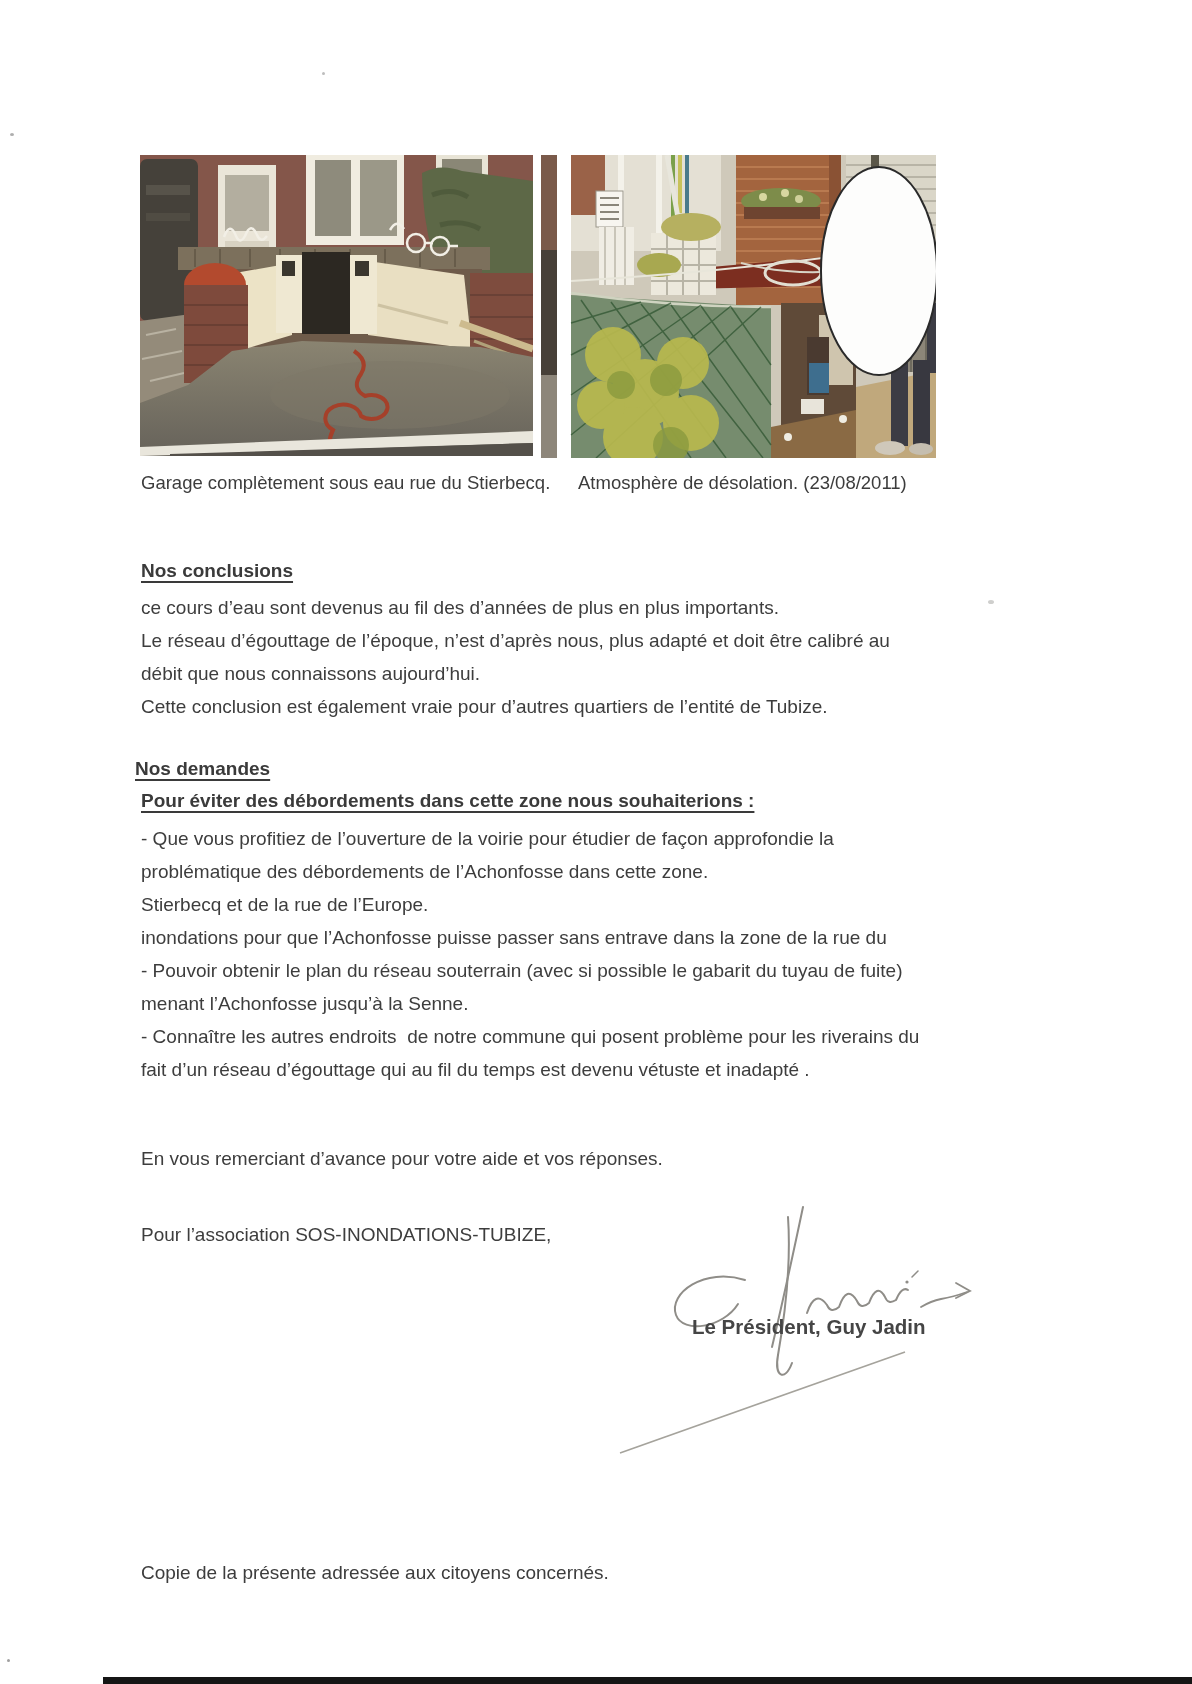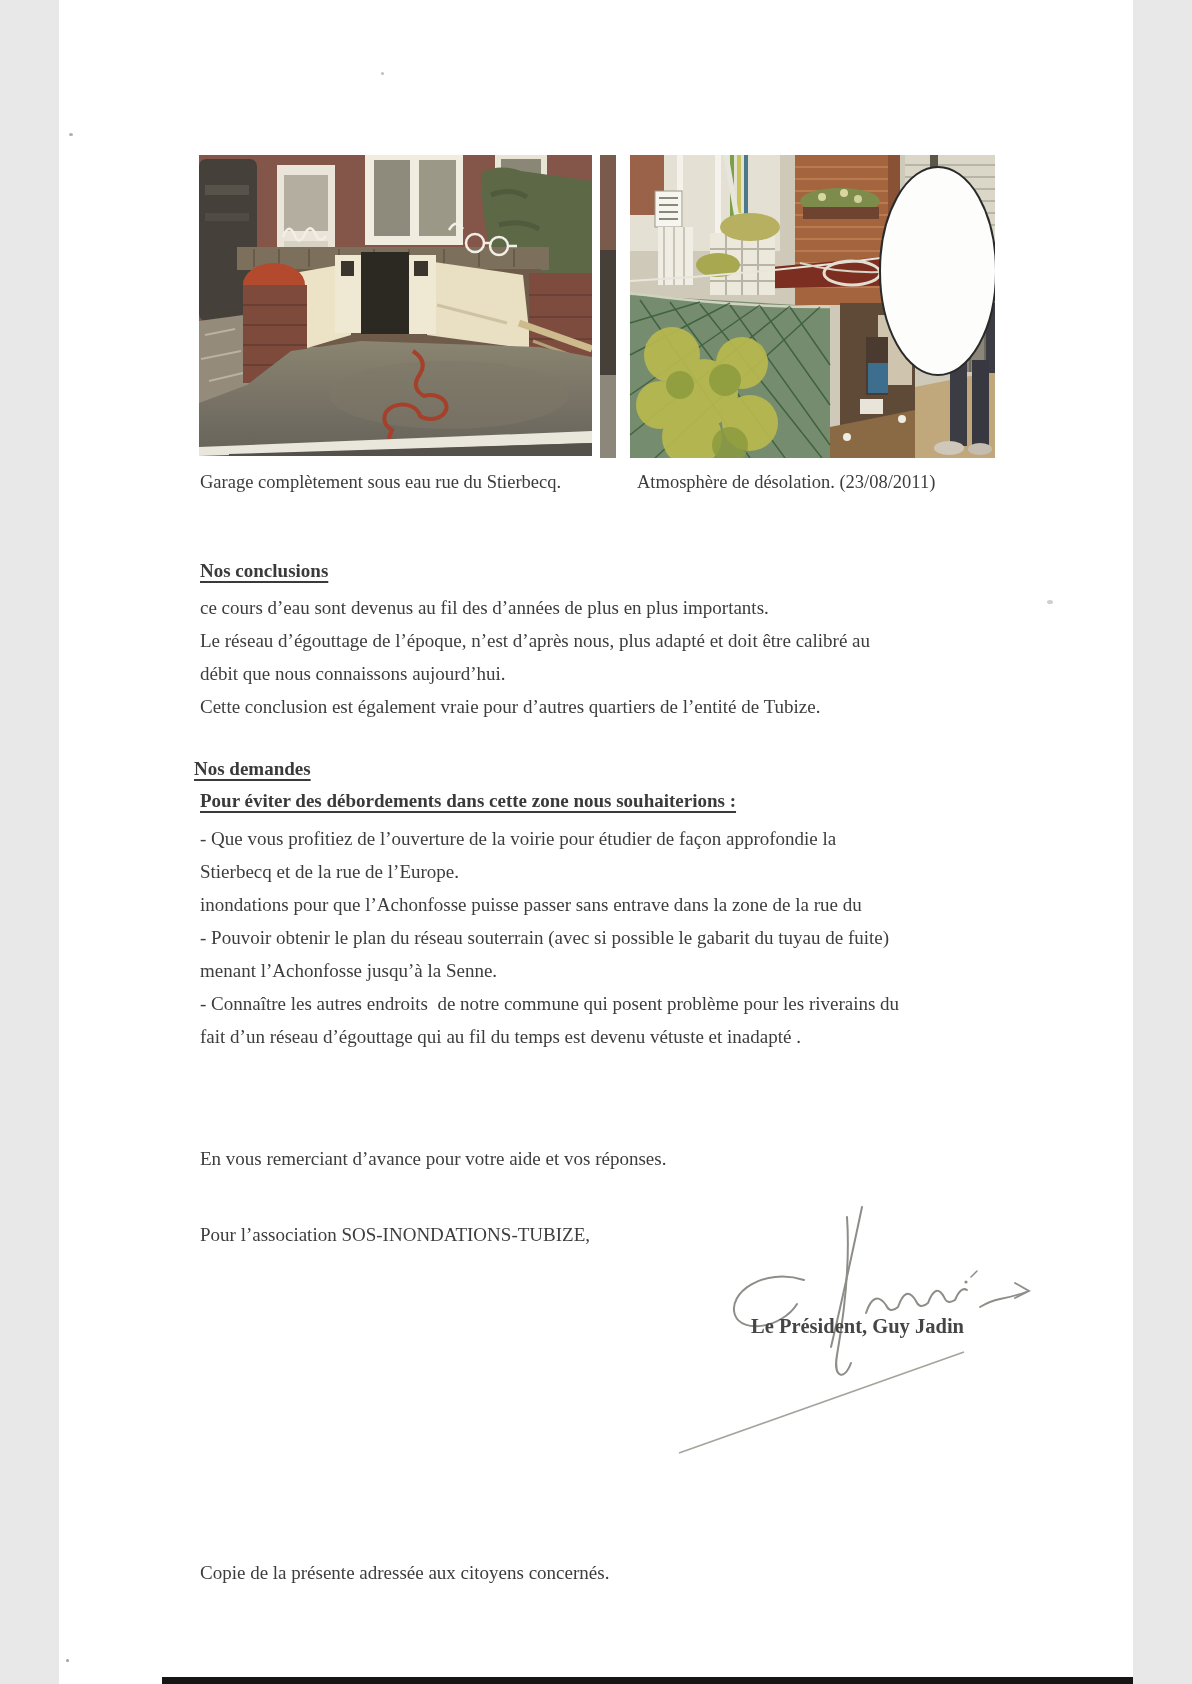--- a/index.html
+++ b/index.html
@@ -1,19 +1,19 @@
 <!DOCTYPE html>
 <html><head>
 <meta charset="utf-8">
 <style>
   html,body{margin:0;padding:0;background:#e8e8e8;}
   .page{
-    position:relative;width:1074px;height:1684px;margin:0 auto;
+    position:relative;width:1192px;height:1684px;margin:0 auto;
     background:#ffffff;overflow:hidden;
-    font-family:Liberation Serif, serif;color:#3a3a3a;
+    font-family:Liberation Sans, sans-serif;color:#3a3a3a;
   }
   .abs{position:absolute;}
   .caption{font-size:18.5px;color:#3c3c3c;white-space:pre;}
   .heading{font-size:19px;font-weight:bold;text-decoration:underline;
     text-underline-offset:4px;text-decoration-thickness:1.5px;white-space:pre;}
   .line{font-size:19px;line-height:33px;white-space:pre-wrap;color:#3d3d3d;}
   .lines .line{height:33px;}
   .bodytext{font-size:19px;white-space:pre;color:#3d3d3d;}
   .signatory{font-size:20.5px;font-weight:600;color:#454545;white-space:pre;}
   .photo{position:absolute;display:block;}
@@ -194,20 +194,21 @@
     <div class="line">ce cours d’eau sont devenus au fil des d’années de plus en plus importants.</div>
     <div class="line">Le réseau d’égouttage de l’époque, n’est d’après nous, plus adapté et doit être calibré au</div>
     <div class="line">débit que nous connaissons aujourd’hui.</div>
     <div class="line">Cette conclusion est également vraie pour d’autres quartiers de l’entité de Tubize.</div>
   </div>
 
   <div class="abs heading" style="left:135px;top:758px;">Nos demandes</div>
   <div class="abs heading" style="left:141px;top:790px;">Pour éviter des débordements dans cette zone nous souhaiterions :</div>
   <div class="abs lines" style="left:141px;top:822px;">
     <div class="line">- Que vous profitiez de l’ouverture de la voirie pour étudier de façon approfondie la</div>
+    <div class="line">problématique des débordements de l’Achonfosse dans cette zone.</div>
     <div class="line">Stierbecq et de la rue de l’Europe.</div>
     <div class="line">inondations pour que l’Achonfosse puisse passer sans entrave dans la zone de la rue du</div>
     <div class="line">- Pouvoir obtenir le plan du réseau souterrain (avec si possible le gabarit du tuyau de fuite)</div>
     <div class="line">menant l’Achonfosse jusqu’à la Senne.</div>
     <div class="line">- Connaître les autres endroits  de notre commune qui posent problème pour les riverains du</div>
     <div class="line">fait d’un réseau d’égouttage qui au fil du temps est devenu vétuste et inadapté .</div>
   </div>
 
   <div class="abs bodytext" style="left:141px;top:1148px;">En vous remerciant d’avance pour votre aide et vos réponses.</div>
   <div class="abs bodytext" style="left:141px;top:1224px;">Pour l’association SOS-INONDATIONS-TUBIZE,</div>

